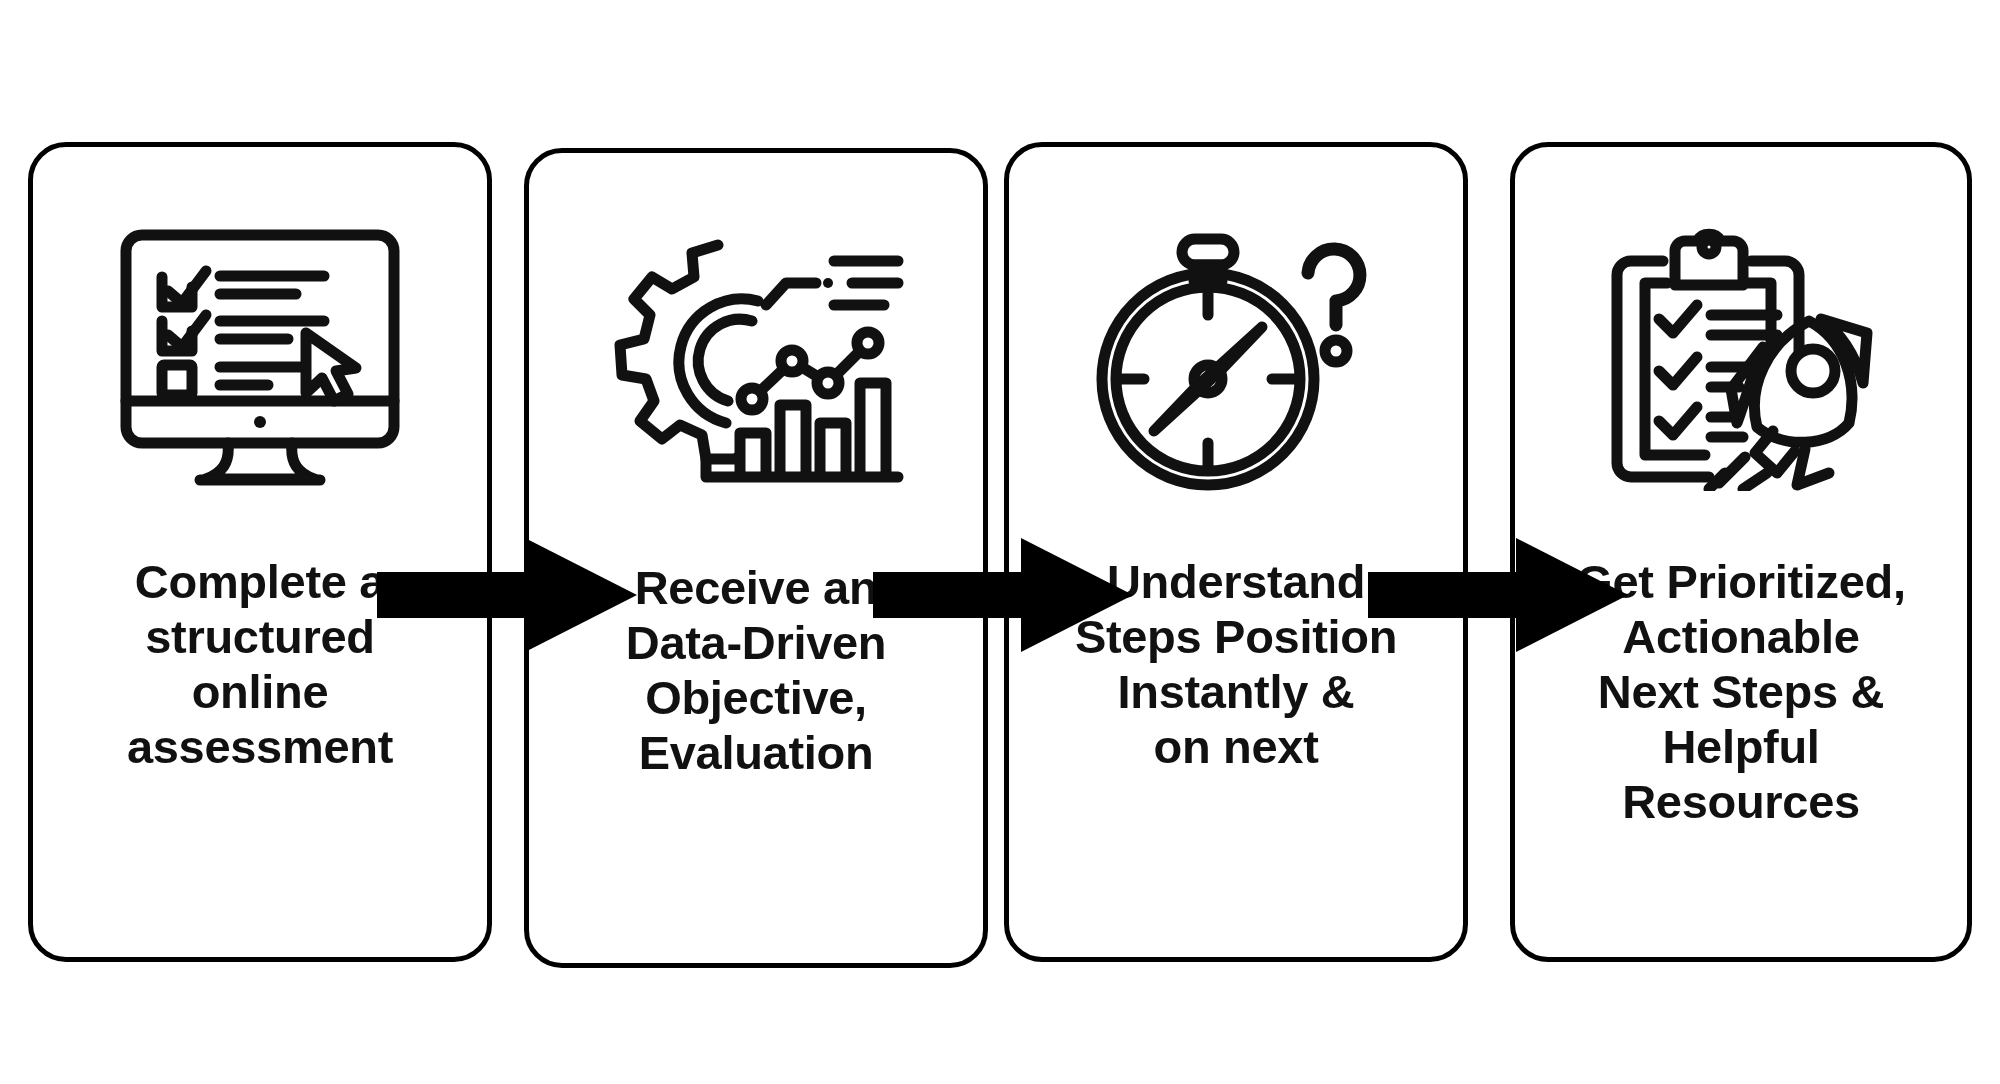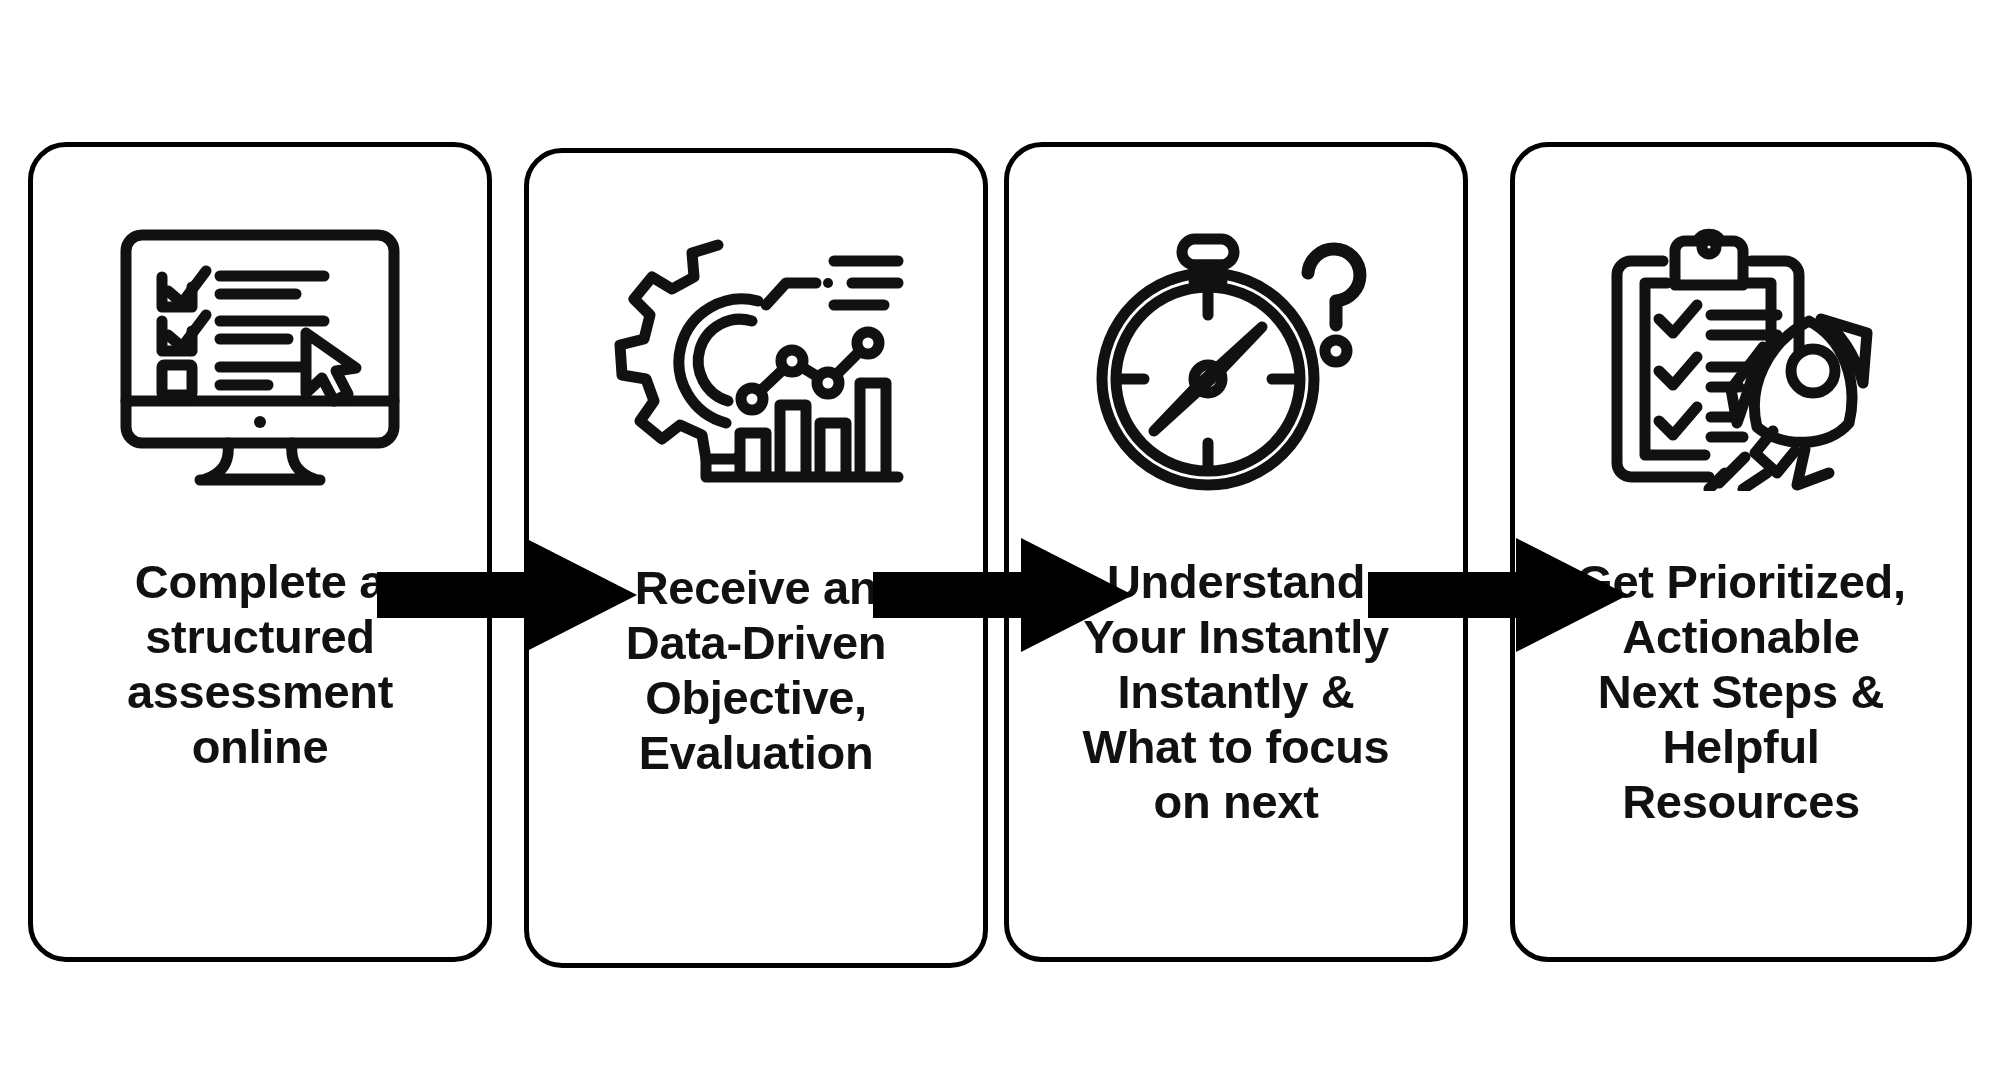--- a/index.html
+++ b/index.html
@@ -115,22 +115,22 @@
         <line x1="110" y1="118" x2="178" y2="118"></line>
         <line x1="110" y1="146" x2="190" y2="146"></line>
         <line x1="110" y1="164" x2="158" y2="164"></line>
 
         <path d="M196 112 L196 172 L212 157 L224 180 L238 173 L226 150 L246 147 Z" fill="#ffffff" stroke="#111111" stroke-width="11"></path>
       </svg>
     </div>
     <div class="card-text">
       <span class="tline">Complete a</span>
       <span class="tline">structured</span>
+      <span class="tline">online</span>
       <span class="tline">assessment</span>
-      <span class="tline">online</span>
     </div>
   </div>
 
   <div class="card card-2">
     <div class="icon-slot">
       <svg width="300" height="270" viewBox="0 0 300 270" fill="none" stroke="#111111" stroke-width="11" stroke-linecap="round" stroke-linejoin="round">
 
         <path d="M112 18 L86 26 L88 50 L66 62 L46 50 L28 72 L44 88 L38 112 L14 118
                  L16 148 L40 152 L48 174 L34 194 L56 212 L74 198 L96 208 L100 232
                  L130 232 L132 230"></path>
@@ -186,23 +186,22 @@
         <path d="M176 106 L134 150 L68 210 L110 166 Z"></path>
 
         <circle cx="122" cy="158" r="14"></circle>
 
         <path d="M222 52 A26 26 0 1 1 250 80 L250 104" stroke-width="13"></path>
         <circle cx="250" cy="130" r="11"></circle>
       </svg>
     </div>
     <div class="card-text">
       <span class="tline">Understand</span>
-      <span class="tline">Your Instantly</span>
+      <span class="tline">Steps Position</span>
       <span class="tline">Instantly &amp;</span>
-      <span class="tline">What to focus</span>
       <span class="tline">on next</span>
     </div>
   </div>
 
   <div class="card card-4">
     <div class="icon-slot">
       <svg width="300" height="270" viewBox="0 0 300 270" fill="none" stroke="#111111" stroke-width="11" stroke-linecap="round" stroke-linejoin="round">
 
         <path d="M72 40 L40 40 A14 14 0 0 0 26 54 L26 242 A14 14 0 0 0 40 256 L118 256"></path>
         <path d="M160 40 L194 40 A14 14 0 0 1 208 54 L208 130"></path>

